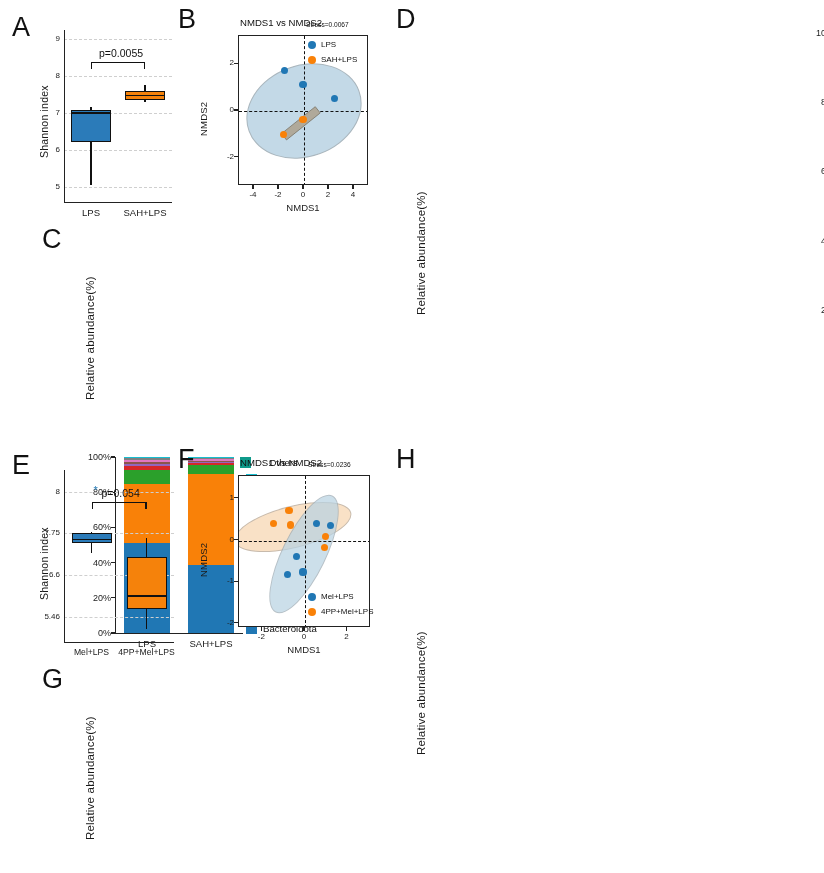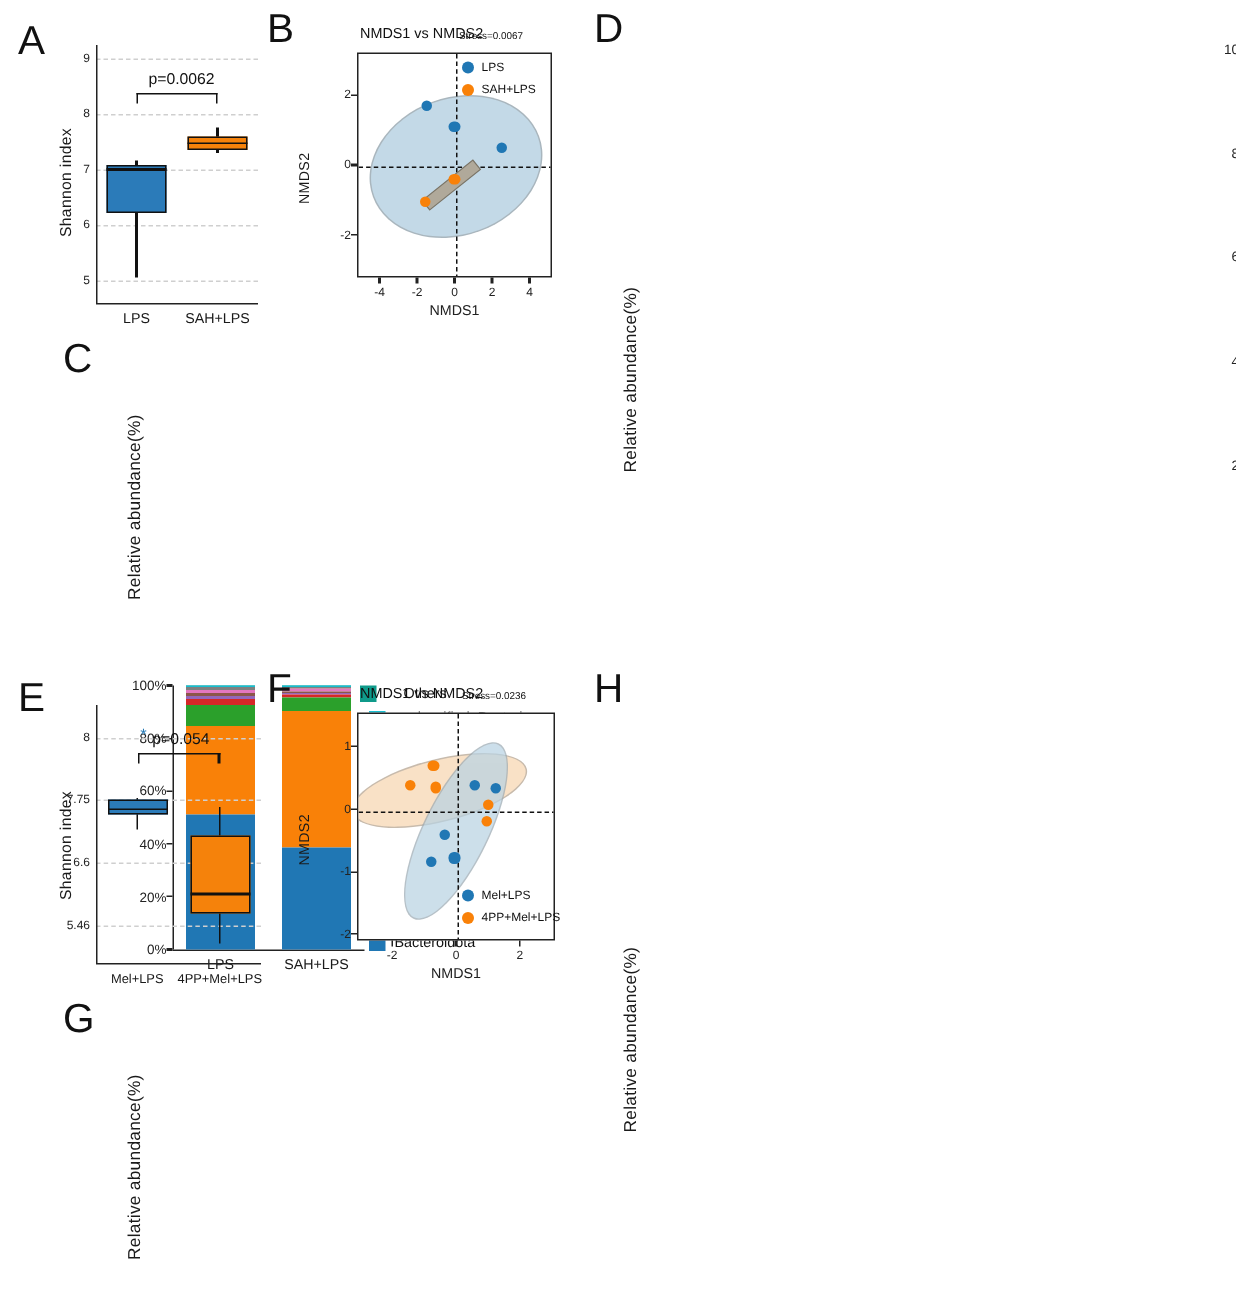--- a/index.html
+++ b/index.html
@@ -92,21 +92,21 @@
       <div class="bp-whisk" style="left: 144.35px; top: 85.114px; height: 17.0151px;"></div>
       <div class="bp-box" style="left: 125px; top: 91.0323px; width: 40px; height: 8.87742px; background: rgb(245, 130, 11);"></div>
       <div class="bp-med" style="left: 125px; top: 94.671px; width: 40px;"></div>
     </div>
     <div class="barlab" style="left: 95px; top: 207px; width: 100px; font-size: 9.5px;">SAH+LPS</div>
     <div class="sig-bar" style="left: 91px; top: 62px; width: 54px; height: 9px;">
       <div class="h"></div>
       <div class="l" style="left: 0px; height: 7px;"></div>
       <div class="r" style="right: 0px; height: 7px;"></div>
     </div>
-    <div class="ptext" style="left: 99px; top: 47px; font-size: 10.5px;">p=0.0062</div>
+    <div class="ptext" style="left: 99px; top: 47px; font-size: 10.5px;">p=0.0055</div>
   </div>
 <div class="axis-title-y" style="left:38px; top:68px; height:90px;">Shannon index</div>
 
 <div class="plabel" style="left:178px; top:6px;">B</div>
 <div class="panel" id="panelB" style="left:190px; top:0; width:200px; height:225px;">
     <div class="nm-title" style="left: 50px; top: 17px;">NMDS1 vs NMDS2</div>
     <div class="nm-stress" style="left: 116px; top: 21px;">Stress=0.0067</div>
     <div class="nmds-frame" style="left: 48px; top: 35px; width: 130px; height: 150px; overflow: hidden;">
       <div class="nm-ell" style="left: 6px; top: 29px; width: 118px; height: 92px; background: rgb(185, 211, 227); opacity: 0.85; transform: rotate(-20deg); border: 1px solid rgba(120, 120, 120, 0.45);"></div>
       <div class="nm-dashv" style="left: 65px; top: 0px; height: 150px;"></div>

